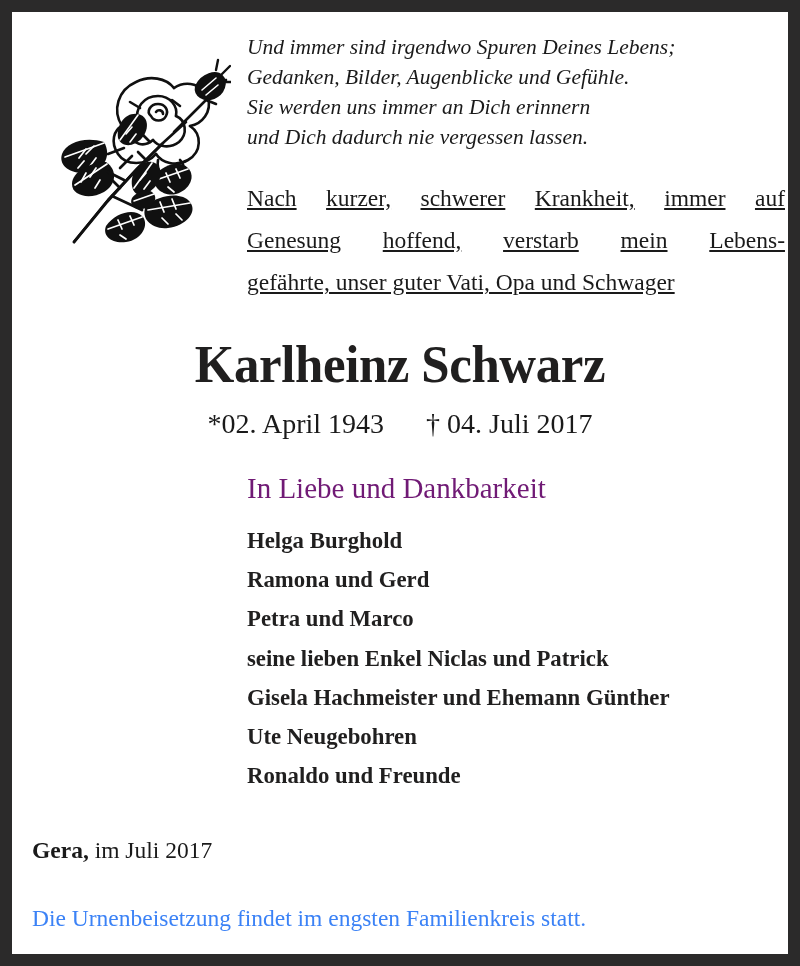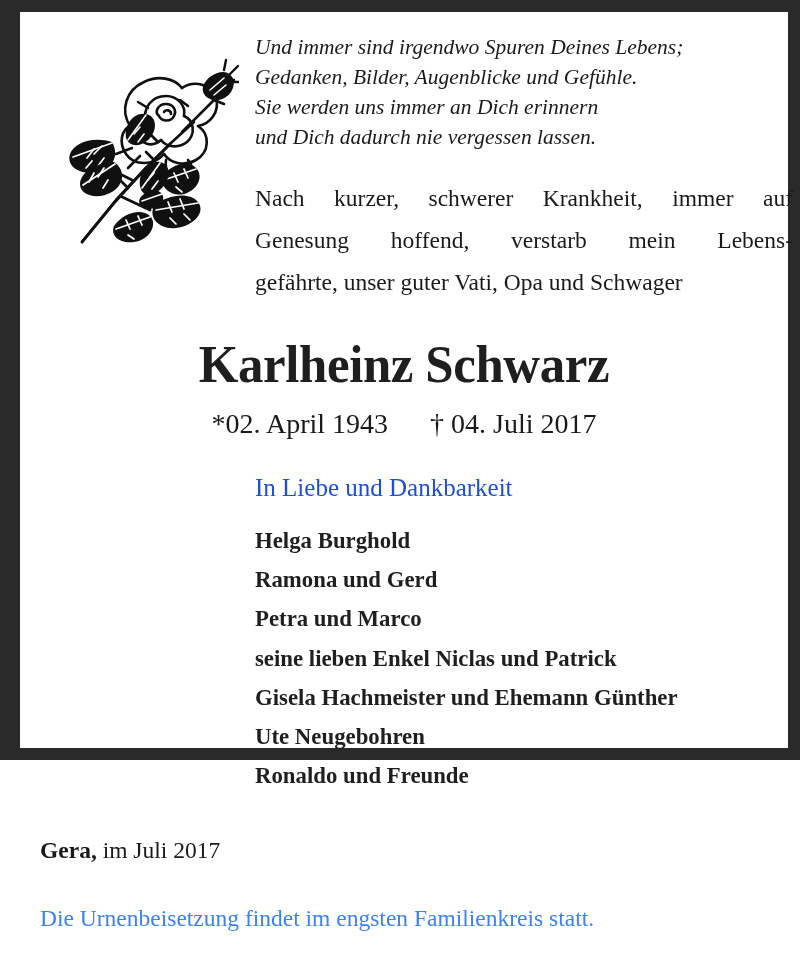--- a/index.html
+++ b/index.html
@@ -12,23 +12,23 @@
     height: 966px;
     overflow: hidden;
     font-family: "Liberation Serif", "DejaVu Serif", serif;
   }
 
   
   #notice {
     position: relative;
     box-sizing: border-box;
     width: 800px;
-    height: 760px;
+    height: 966px;
     background: #2b2a2a;
-    padding: 12px 12px 12px 20px;
+    padding: 12px 12px 12px 12px;
   }
   #sheet {
     position: relative;
     box-sizing: border-box;
     width: 100%;
     height: 100%;
     background: #ffffff;
   }
 
   
@@ -62,20 +62,21 @@
     left: 235px;
     top: 165px;
     width: 538px;
   }
   #intro .intro-line {
     font-size: 23.5px;
     line-height: 42px;
     color: #1a1a1a;
     display: flex;
     white-space: nowrap;
+    text-decoration: underline;
   }
   #intro .intro-line.justify {
     justify-content: space-between;
   }
   #intro .intro-line.flush {
     justify-content: flex-start;
   }
   #intro .intro-line span { display: inline-block; }
 
   
@@ -104,23 +105,23 @@
     line-height: 32px;
     color: #1a1a1a;
   }
   #life-dates .date-gap { display: inline-block; width: 28px; }
 
   
   #dedication {
     position: absolute;
     left: 235px;
     top: 460px;
-    font-size: 25px;
+    font-size: 29px;
     line-height: 32px;
-    color: #1d4ed8;
+    color: #701a75;
   }
 
   
   #mourners {
     position: absolute;
     left: 235px;
     top: 509px;
     width: 545px;
   }
   #mourners .mourner {

